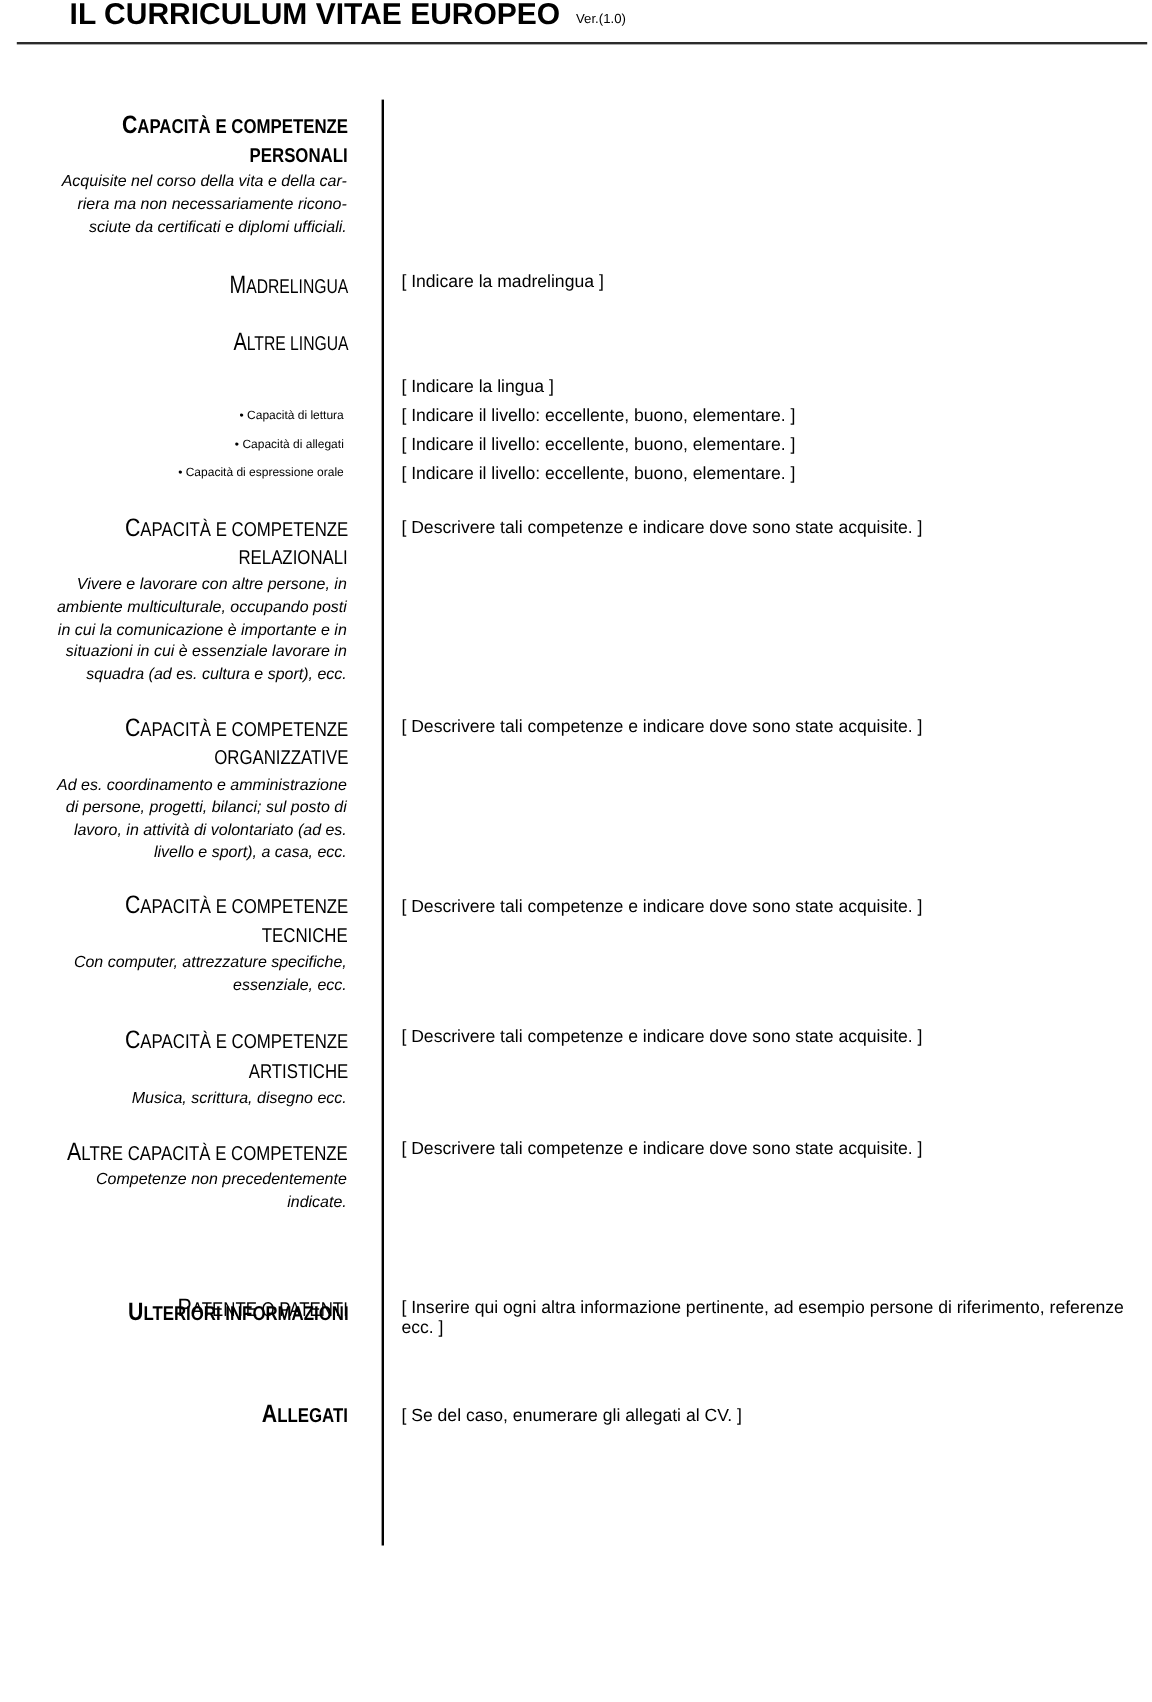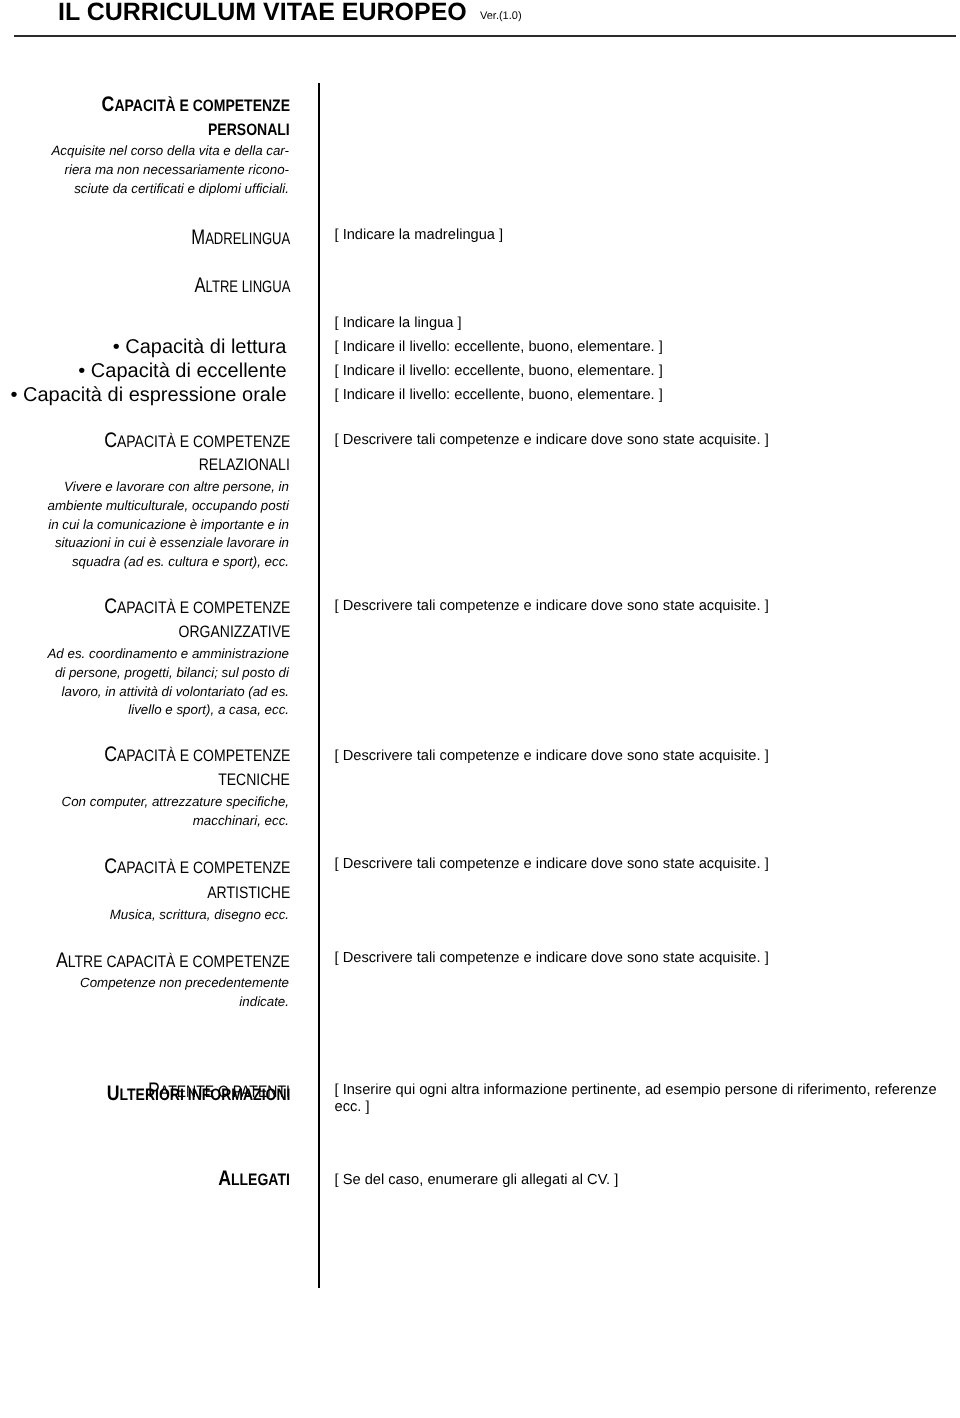--- a/index.html
+++ b/index.html
@@ -21,21 +21,21 @@
   .lbl{position:absolute;right:670px;white-space:nowrap;line-height:21px;height:21px;}
   .lbl > span{display:inline-block;transform:scaleX(0.845);transform-origin:right center;
               font-size:21px;line-height:21px;}
   .lbl.b > span{font-weight:bold;}
   .lbl.narrow > span{transform:scaleX(0.79);}
   .sc{font-size:0.79em;}
 
   .hint{position:absolute;right:671px;text-align:right;font-style:italic;
         font-size:13.33px;line-height:18.8px;}
   .bullets{position:absolute;right:673.5px;text-align:right;white-space:nowrap;
-           font-size:20px;line-height:24px;}
+           font-size:10px;line-height:24px;}
   .cnt{position:absolute;left:334.5px;font-size:14.67px;line-height:24px;white-space:nowrap;}
 
   
   .f-rule{position:absolute;height:1.2px;background:#c0504d;}
   .f-name{position:absolute;color:#a6333c;font-size:11px;line-height:14px;white-space:nowrap;}
   .f-page{position:absolute;color:#1a1a1a;font-size:14px;line-height:16px;white-space:nowrap;}
   .f-logo{position:absolute;}
 </style>
 </head>
 <body>
@@ -49,36 +49,36 @@
 
   <div class="lbl b" style="top:94px;"><span><span>C</span><span class="sc">APACITÀ E COMPETENZE</span></span></div>
   <div class="lbl b" style="top:118px;"><span><span class="sc">PERSONALI</span></span></div>
   <div class="hint" style="top:142px;"><span>Acquisite nel corso della vita e della car-</span><br><span>riera ma non necessariamente ricono-</span><br><span>sciute da certificati e diplomi ufficiali.</span></div>
 
   <div class="lbl narrow" style="top:227px;"><span><span>M</span><span class="sc">ADRELINGUA</span></span></div>
   <div class="cnt" style="top:223px;">[ Indicare la madrelingua ]</div>
 
   <div class="lbl narrow" style="top:275px;"><span><span>A</span><span class="sc">LTRE LINGUA</span></span></div>
 
-  <div class="bullets" style="top:335px;"><span>• Capacità di lettura</span><br><span>• Capacità di eccellente</span><br><span>• Capacità di espressione orale</span></div>
+  <div class="bullets" style="top:335px;"><span>• Capacità di lettura</span><br><span>• Capacità di allegati</span><br><span>• Capacità di espressione orale</span></div>
   <div class="cnt" style="top:311px;"><span>[ Indicare la lingua ]</span><br><span>[ Indicare il livello: eccellente, buono, elementare. ]</span><br><span>[ Indicare il livello: eccellente, buono, elementare. ]</span><br><span>[ Indicare il livello: eccellente, buono, elementare. ]</span></div>
 
   <div class="lbl" style="top:430px;"><span><span>C</span><span class="sc">APACITÀ E COMPETENZE</span></span></div>
   <div class="lbl" style="top:453px;"><span><span class="sc">RELAZIONALI</span></span></div>
   <div class="hint" style="top:478px;"><span>Vivere e lavorare con altre persone, in</span><br><span>ambiente multiculturale, occupando posti</span><br><span>in cui la comunicazione è importante e in</span><br><span>situazioni in cui è essenziale lavorare in</span><br><span>squadra (ad es. cultura e sport), ecc.</span></div>
   <div class="cnt" style="top:428px;">[ Descrivere tali competenze e indicare dove sono state acquisite. ]</div>
 
   <div class="lbl" style="top:596px;"><span><span>C</span><span class="sc">APACITÀ E COMPETENZE</span></span></div>
   <div class="lbl" style="top:620px;"><span><span class="sc">ORGANIZZATIVE</span></span></div>
   <div class="hint" style="top:645px;"><span>Ad es. coordinamento e amministrazione</span><br><span>di persone, progetti, bilanci; sul posto di</span><br><span>lavoro, in attività di volontariato (ad es.</span><br><span>livello e sport), a casa, ecc.</span></div>
   <div class="cnt" style="top:594px;">[ Descrivere tali competenze e indicare dove sono state acquisite. ]</div>
 
   <div class="lbl" style="top:744px;"><span><span>C</span><span class="sc">APACITÀ E COMPETENZE</span></span></div>
   <div class="lbl" style="top:768px;"><span><span class="sc">TECNICHE</span></span></div>
-  <div class="hint" style="top:793px;"><span>Con computer, attrezzature specifiche,</span><br><span>macchinari, ecc.</span></div>
+  <div class="hint" style="top:793px;"><span>Con computer, attrezzature specifiche,</span><br><span>essenziale, ecc.</span></div>
   <div class="cnt" style="top:744px;">[ Descrivere tali competenze e indicare dove sono state acquisite. ]</div>
 
   <div class="lbl" style="top:856px;"><span><span>C</span><span class="sc">APACITÀ E COMPETENZE</span></span></div>
   <div class="lbl" style="top:881px;"><span><span class="sc">ARTISTICHE</span></span></div>
   <div class="hint" style="top:906px;"><span>Musica, scrittura, disegno ecc.</span></div>
   <div class="cnt" style="top:852px;">[ Descrivere tali competenze e indicare dove sono state acquisite. ]</div>
 
   <div class="lbl" style="top:950px;"><span><span>A</span><span class="sc">LTRE CAPACITÀ E COMPETENZE</span></span></div>
   <div class="hint" style="top:974px;"><span>Competenze non precedentemente</span><br><span>indicate.</span></div>
   <div class="cnt" style="top:946px;">[ Descrivere tali competenze e indicare dove sono state acquisite. ]</div>

